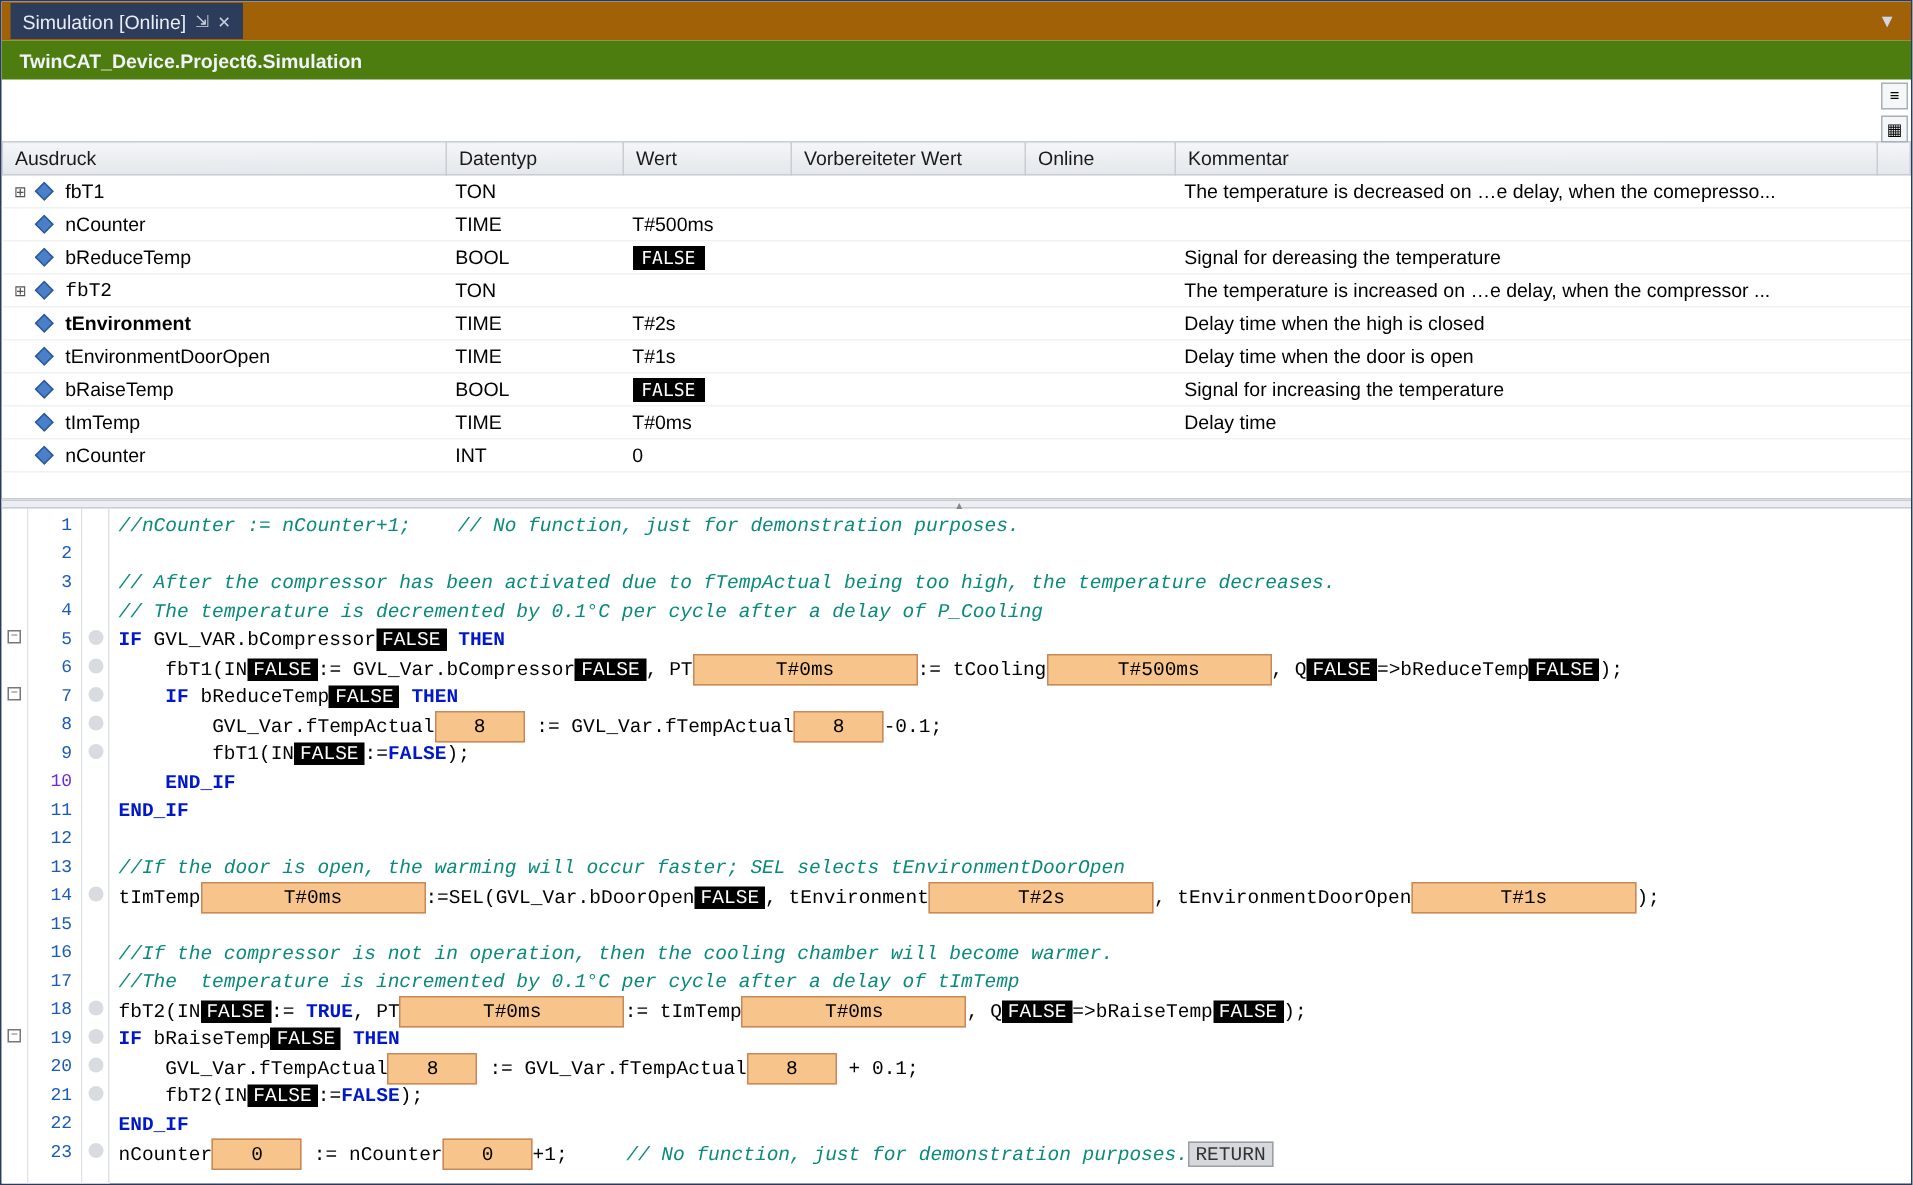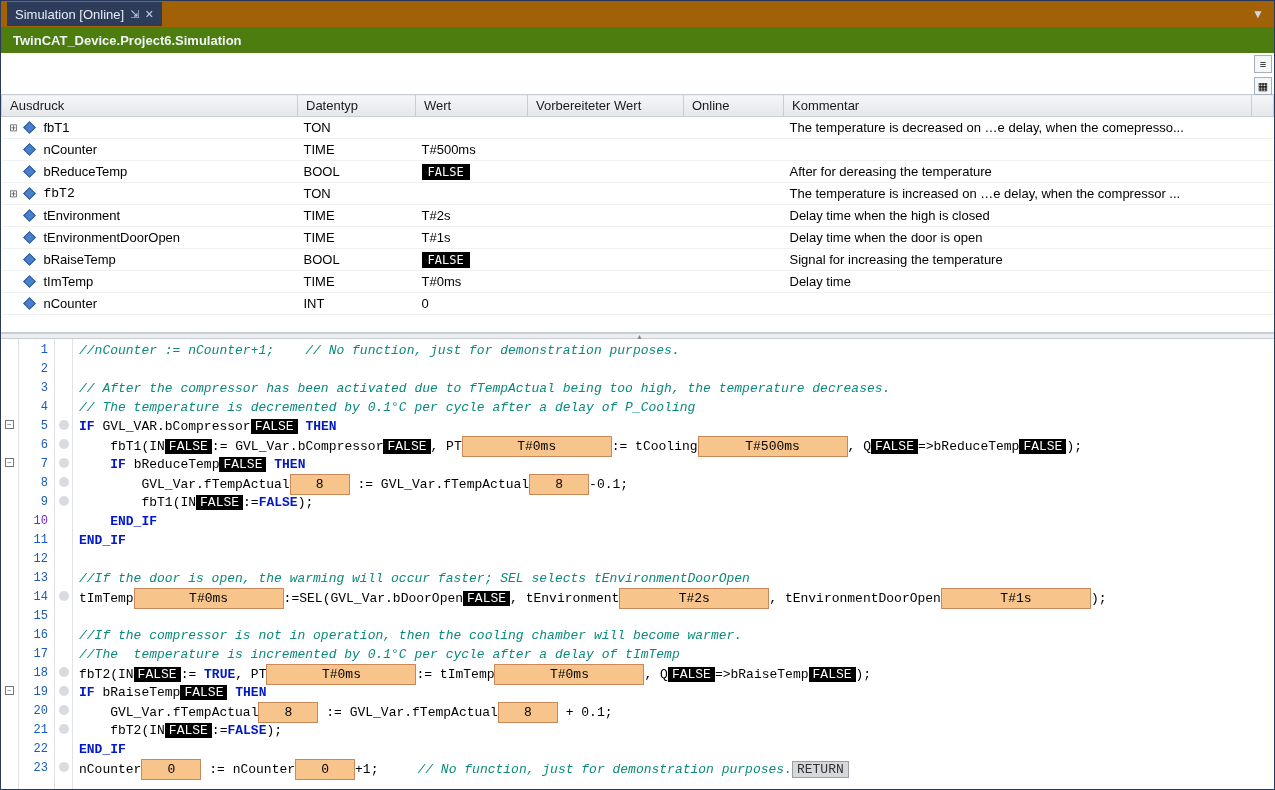--- a/index.html
+++ b/index.html
@@ -183,21 +183,21 @@
                 <span class="var-icon">
                   <span class="diamond"></span>
                 </span>
                 <span style="margin-left: 4px;">bReduceTemp</span>
               </div>
             </td>
             <td>BOOL</td>
             <td><span class="bool-val">FALSE</span></td>
             <td></td>
             <td></td>
-            <td>After for dereasing the temperature</td>
+            <td>Signal for dereasing the temperature</td>
             <td></td>
           </tr>
           <tr>
             <td>
               <div class="expr-cell">
                 <span class="expander">⊞</span>
                 <span class="var-icon">
                   <span class="diamond"></span>
                 </span>
                 <span style="margin-left: 4px; font-family: Liberation Mono, monospace;">fbT2</span>
@@ -210,21 +210,21 @@
             <td>The temperature is increased on …e delay, when the compressor ...</td>
             <td></td>
           </tr>
           <tr>
             <td>
               <div class="expr-cell">
                 <span class="expander"></span>
                 <span class="var-icon">
                   <span class="diamond"></span>
                 </span>
-                <span style="margin-left: 4px;">tEnvironment</span>
+                <span style="margin-left: 4px; font-weight: bold;">tEnvironment</span>
               </div>
             </td>
             <td>TIME</td>
             <td>T#2s</td>
             <td></td>
             <td></td>
             <td>Delay time when the high is closed</td>
             <td></td>
           </tr>
           <tr>

